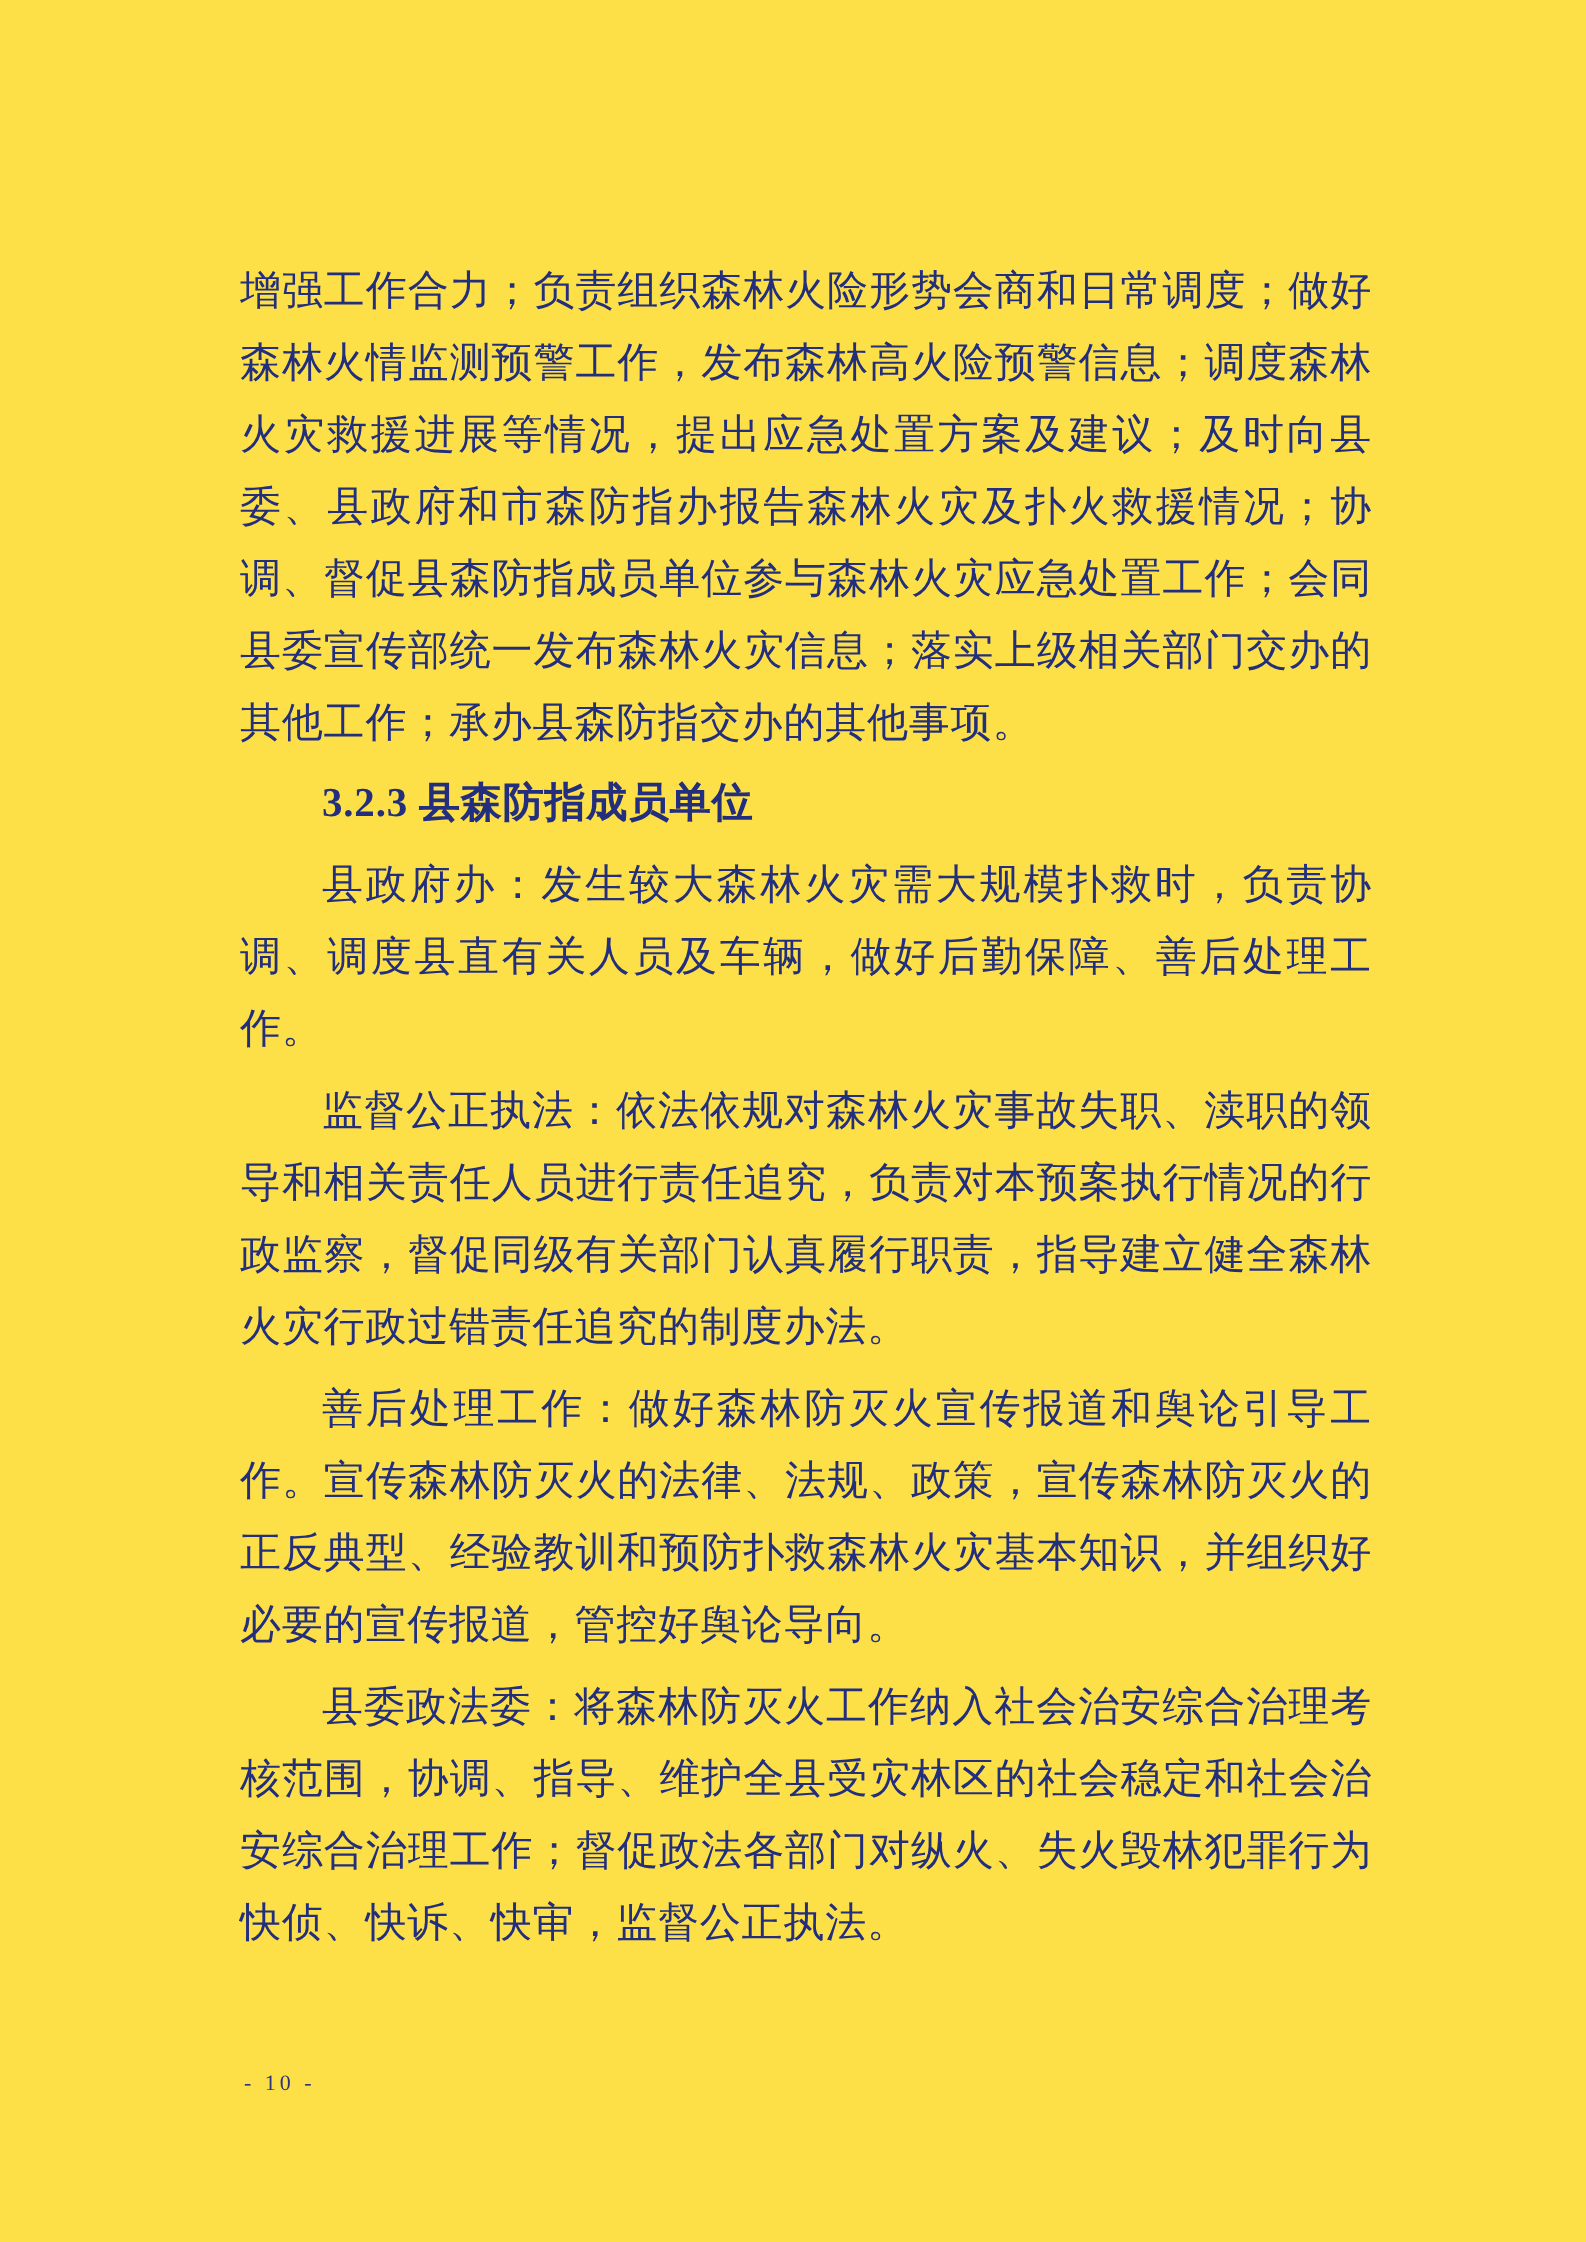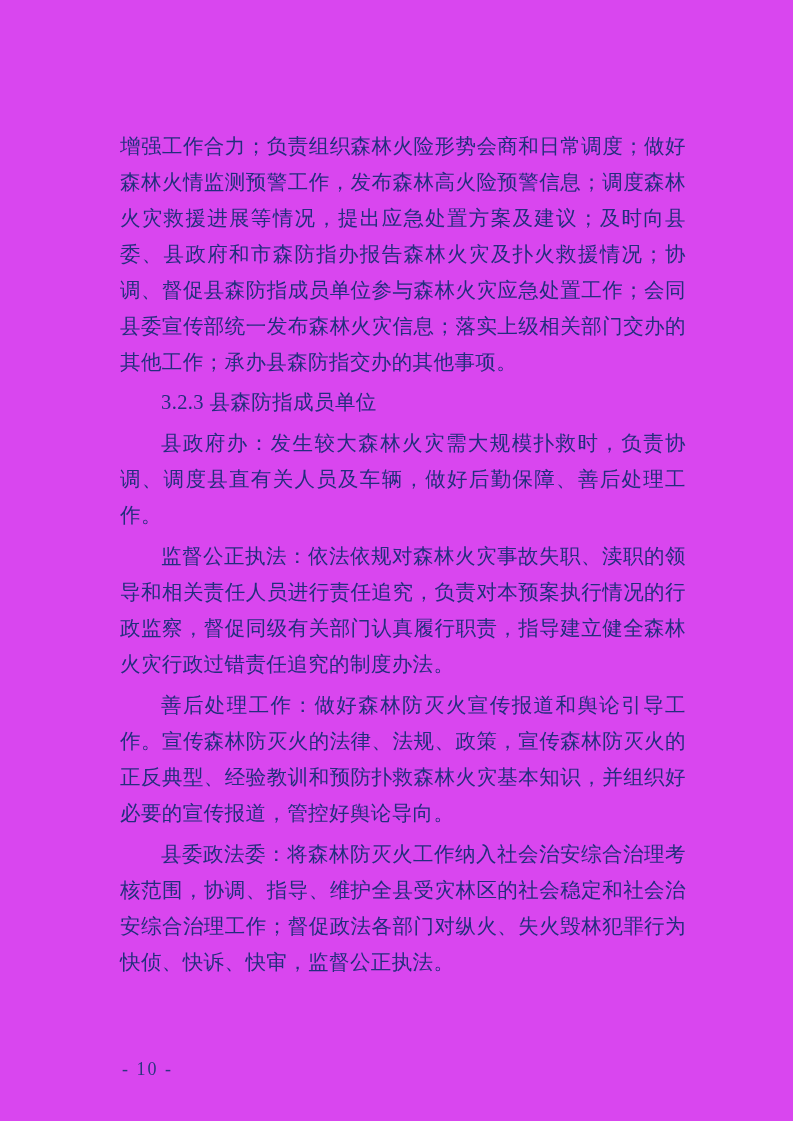--- a/index.html
+++ b/index.html
@@ -6,21 +6,21 @@
     margin: 0;
     padding: 0;
     background: #e8e8e8;
     font-family: "Liberation Serif", "DejaVu Serif", serif;
   }
   .page {
     position: relative;
     width: 793px;
     height: 1121px;
     margin: 0 auto;
-    background: #d946ef;
+    background: #fde047;
     box-sizing: border-box;
     overflow: hidden;
   }
   .content {
     position: absolute;
     top: 128px;
     left: 120px;
     width: 566px;
     color: #232e7d;
     font-size: 20.5px;
@@ -32,33 +32,33 @@
   .para {
     margin: 0;
   }
   .para.indent {
     text-indent: 2em;
   }
   .para.spaced {
     margin-top: 5px;
   }
   .heading {
-    font-weight: normal;
+    font-weight: bold;
     margin-top: 4px;
     margin-bottom: 2px;
   }
   .lead {
     font-weight: normal;
   }
   .footer {
     position: absolute;
     left: 122px;
-    top: 1059px;
+    top: 1036px;
     color: #2b357f;
-    font-size: 18px;
+    font-size: 11px;
     letter-spacing: 2px;
   }
 </style>
 </head>
 <body>
 
 <div class="page">
   <main class="content">
 
     <p class="para">增强工作合力；负责组织森林火险形势会商和日常调度；做好森林火情监测预警工作，发布森林高火险预警信息；调度森林火灾救援进展等情况，提出应急处置方案及建议；及时向县委、县政府和市森防指办报告森林火灾及扑火救援情况；协调、督促县森防指成员单位参与森林火灾应急处置工作；会同县委宣传部统一发布森林火灾信息；落实上级相关部门交办的其他工作；承办县森防指交办的其他事项。</p>

